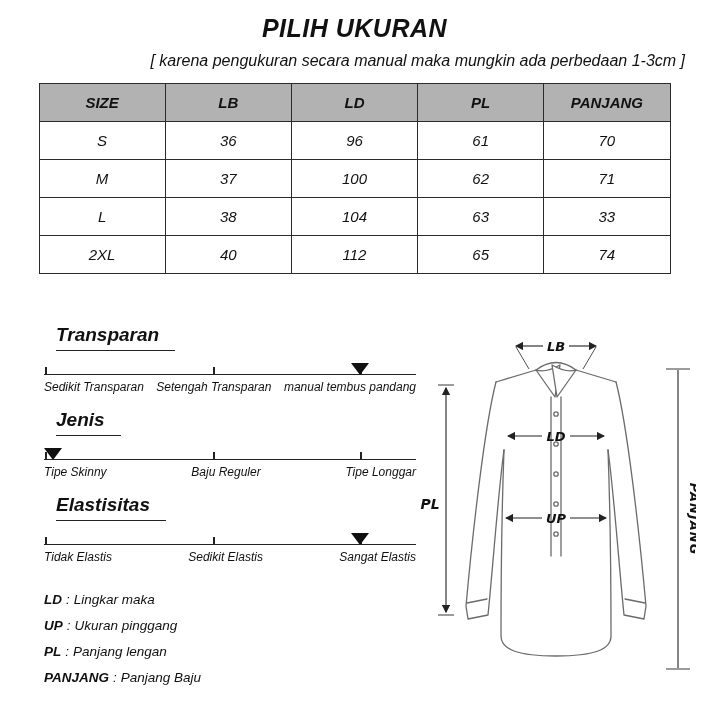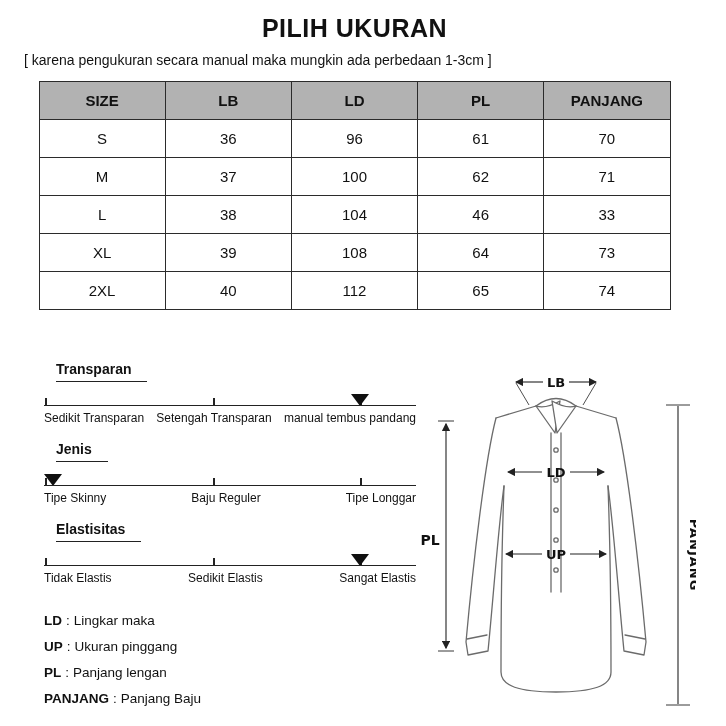--- a/index.html
+++ b/index.html
@@ -2,44 +2,44 @@
 <html><head>
 <meta charset="utf-8">
 <style>
   html, body { margin: 0; padding: 0; background: #ffffff; }
   body {
     width: 726px; height: 726px;
     font-family: "Liberation Sans", "DejaVu Sans", sans-serif;
     color: #111;
     overflow: hidden;
   }
-  .page { box-sizing: border-box; width: 726px; height: 726px; padding: 6px 41px 0 24px; }
+  .page { box-sizing: border-box; width: 726px; height: 726px; padding: 6px 41px 0 24px; font-style: italic; }
 
   
   .title { text-align: center; font-size: 25px; font-weight: 700; margin: 8px 0 9px 0; letter-spacing: 0.5px; }
-  .subtitle { text-align: left; font-size: 14px; margin-bottom: 13px; }
+  .subtitle { text-align: right; font-size: 16px; margin-bottom: 13px; }
 
   
   table.size-table {
     width: 632px; margin: 8px auto;
     border-collapse: collapse; table-layout: fixed;
     text-align: center; font-size: 15px;
   }
   .size-table th, .size-table td { border: 1px solid #2b2b2b; height: 37px; padding: 0; }
   .size-table thead th { background: #b2b2b2; font-weight: 700; }
 
   
   .bottom { display: flex; margin-top: 50px; }
   .bottom-left { flex: none; width: 372px; margin-left: 20px; }
   .bottom-right { flex: 1; display: flex; justify-content: flex-end; margin-top: 0; }
 
   
   .scale { margin-bottom: 15px; }
   .scale-label {
-    display: inline-block; font-weight: 700; font-size: 14px;
+    display: inline-block; font-weight: 700; font-size: 19px;
     margin-left: 12px; padding: 0 16px 4px 0;
     border-bottom: 1.5px solid #222;
   }
   .scale-line { position: relative; margin-top: 11px; height: 13px; }
   .scale-line::after { content: ""; position: absolute; left: 0; right: 0; bottom: 0; height: 1.5px; background: #222; }
   .tick { position: absolute; bottom: 0; width: 1.5px; height: 8px; background: #222; }
   .t0 { left: 1px; } .t1 { left: 45.5%; } .t2 { left: 85%; }
   .marker {
     position: absolute; bottom: 0; width: 0; height: 0;
     border-left: 9px solid transparent; border-right: 9px solid transparent;
@@ -84,29 +84,22 @@
         <td>M</td>
         <td>37</td>
         <td>100</td>
         <td>62</td>
         <td>71</td>
       </tr>
       <tr>
         <td>L</td>
         <td>38</td>
         <td>104</td>
-        <td>46</td>
+        <td>63</td>
         <td>33</td>
-      </tr>
-      <tr>
-        <td>XL</td>
-        <td>39</td>
-        <td>108</td>
-        <td>64</td>
-        <td>73</td>
       </tr>
       <tr>
         <td>2XL</td>
         <td>40</td>
         <td>112</td>
         <td>65</td>
         <td>74</td>
       </tr>
     </tbody>
   </table>

